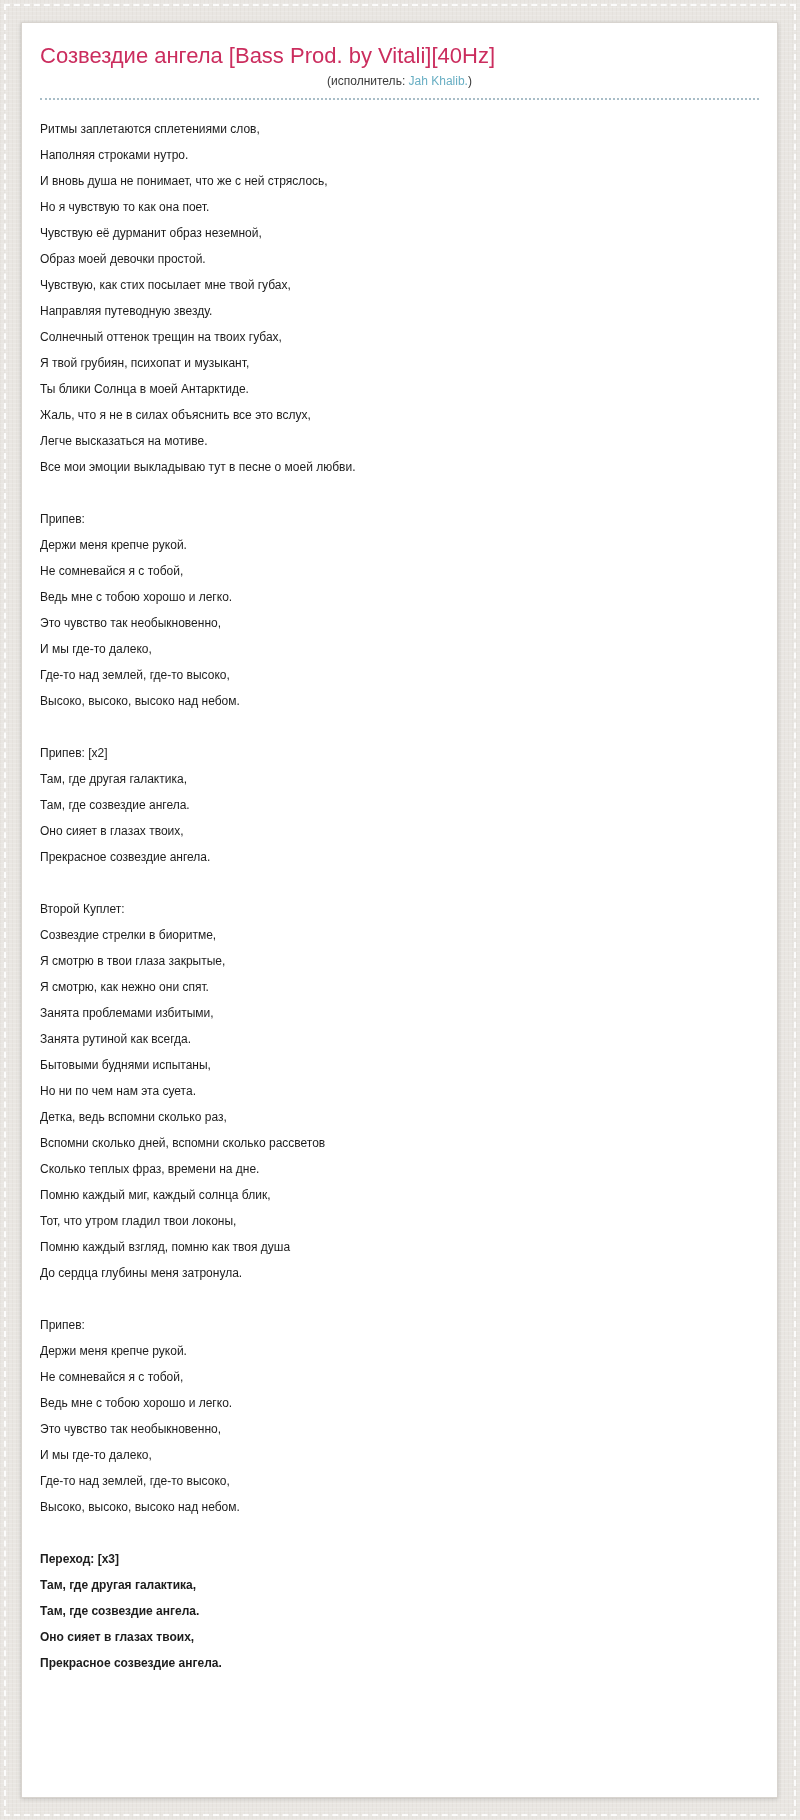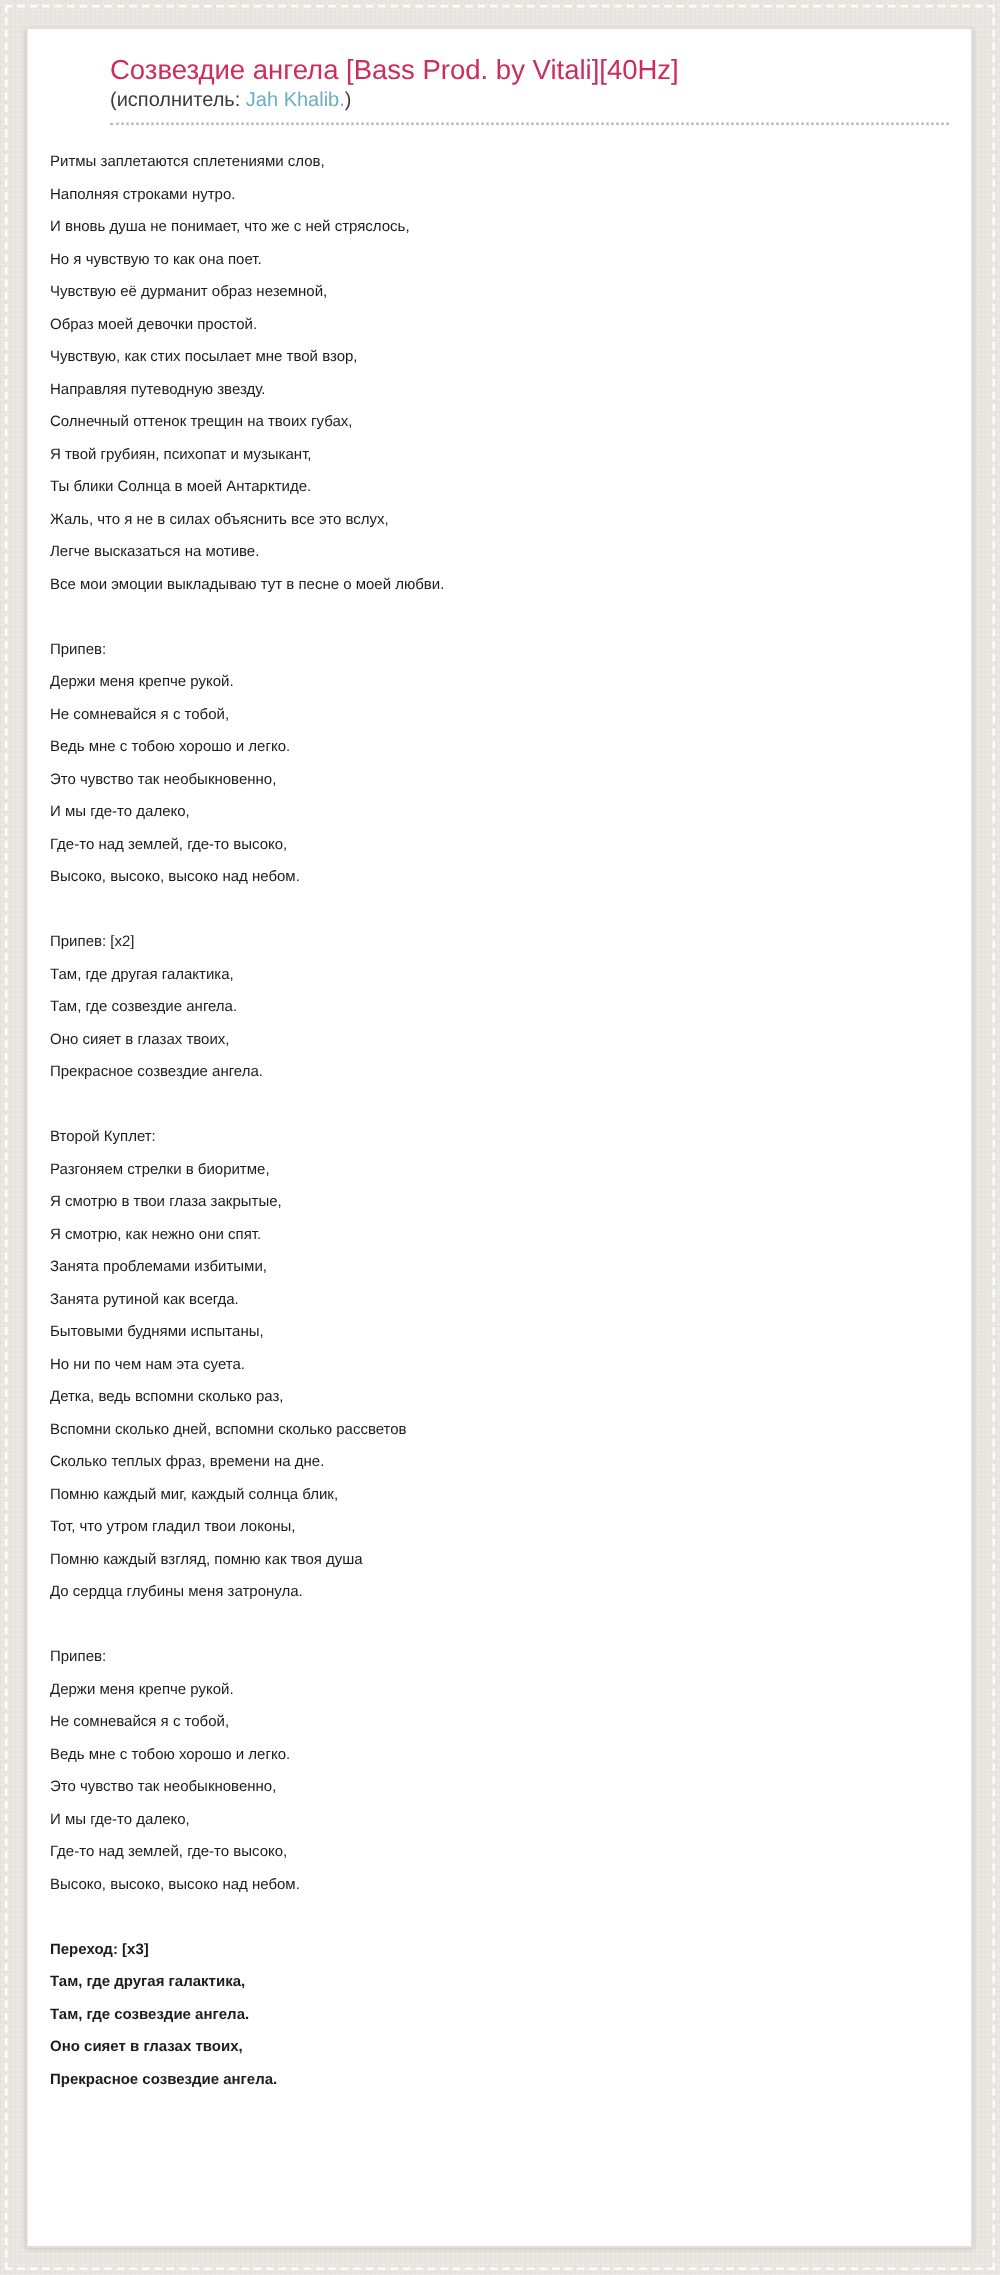--- a/index.html
+++ b/index.html
@@ -28,28 +28,28 @@
     pointer-events:none;z-index:0;
   }
   .card{
     position:absolute;left:21px;top:22px;
     width:757px;height:1776px;
     background:var(--card);
     border:1px solid var(--card-border);
     box-shadow:0 1px 4px rgba(0,0,0,.18);
     z-index:1;
   }
-  .header{padding:20px 18px 0 18px;margin-left:48px;}
+  .header{padding:20px 18px 0 18px;}
   .title{
     margin:0;font-size:22px;line-height:26px;font-weight:normal;
     color:var(--title);
   }
   .subtitle{
-    margin-top:2px;font-size:16px;line-height:20px;color:var(--muted);
-    padding-bottom:7px;border-bottom:2px dotted var(--separator);
+    margin-top:2px;font-size:12px;line-height:20px;color:var(--muted);
+    padding-bottom:7px;border-bottom:2px dotted var(--separator);text-align:center;
   }
   .artist-link{color:var(--link);text-decoration:none;cursor:pointer;}
   .lyrics{
     padding:16px 18px 26px 18px;
     font-size:12px;line-height:26px;color:var(--text);
   }
   .block{margin:0 0 26px 0;}
   .block:last-child{margin-bottom:0;font-weight:bold;}
   .line{min-height:26px;white-space:pre-wrap;}
 </style>
@@ -64,21 +64,21 @@
     <div class="subtitle"><span>(исполнитель:</span> <a class="artist-link">Jah Khalib.</a><span>)</span></div>
   </header>
   <main class="lyrics">
       <div class="block">
         <div class="line">Ритмы заплетаются сплетениями слов,</div>
         <div class="line">Наполняя строками нутро.</div>
         <div class="line">И вновь душа не понимает, что же с ней стряслось,</div>
         <div class="line">Но я чувствую то как она поет.</div>
         <div class="line">Чувствую её дурманит образ неземной,</div>
         <div class="line">Образ моей девочки простой.</div>
-        <div class="line">Чувствую, как стих посылает мне твой взор,</div>
+        <div class="line">Чувствую, как стих посылает мне твой губах,</div>
         <div class="line">Направляя путеводную звезду.</div>
         <div class="line">Солнечный оттенок трещин на твоих губах,</div>
         <div class="line">Я твой грубиян, психопат и музыкант,</div>
         <div class="line">Ты блики Солнца в моей Антарктиде.</div>
         <div class="line">Жаль, что я не в силах объяснить все это вслух,</div>
         <div class="line">Легче высказаться на мотиве.</div>
         <div class="line">Все мои эмоции выкладываю тут в песне о моей любви.</div>
       </div>
       <div class="block">
         <div class="line">Припев:</div>
@@ -92,21 +92,21 @@
       </div>
       <div class="block">
         <div class="line">Припев: [x2]</div>
         <div class="line">Там, где другая галактика,</div>
         <div class="line">Там, где созвездие ангела.</div>
         <div class="line">Оно сияет в глазах твоих,</div>
         <div class="line">Прекрасное созвездие ангела.</div>
       </div>
       <div class="block">
         <div class="line">Второй Куплет:</div>
-        <div class="line">Разгоняем стрелки в биоритме,</div>
+        <div class="line">Созвездие стрелки в биоритме,</div>
         <div class="line">Я смотрю в твои глаза закрытые,</div>
         <div class="line">Я смотрю, как нежно они спят.</div>
         <div class="line">Занята проблемами избитыми,</div>
         <div class="line">Занята рутиной как всегда.</div>
         <div class="line">Бытовыми буднями испытаны,</div>
         <div class="line">Но ни по чем нам эта суета.</div>
         <div class="line">Детка, ведь вспомни сколько раз,</div>
         <div class="line">Вспомни сколько дней, вспомни сколько рассветов</div>
         <div class="line">Сколько теплых фраз, времени на дне.</div>
         <div class="line">Помню каждый миг, каждый солнца блик,</div>

